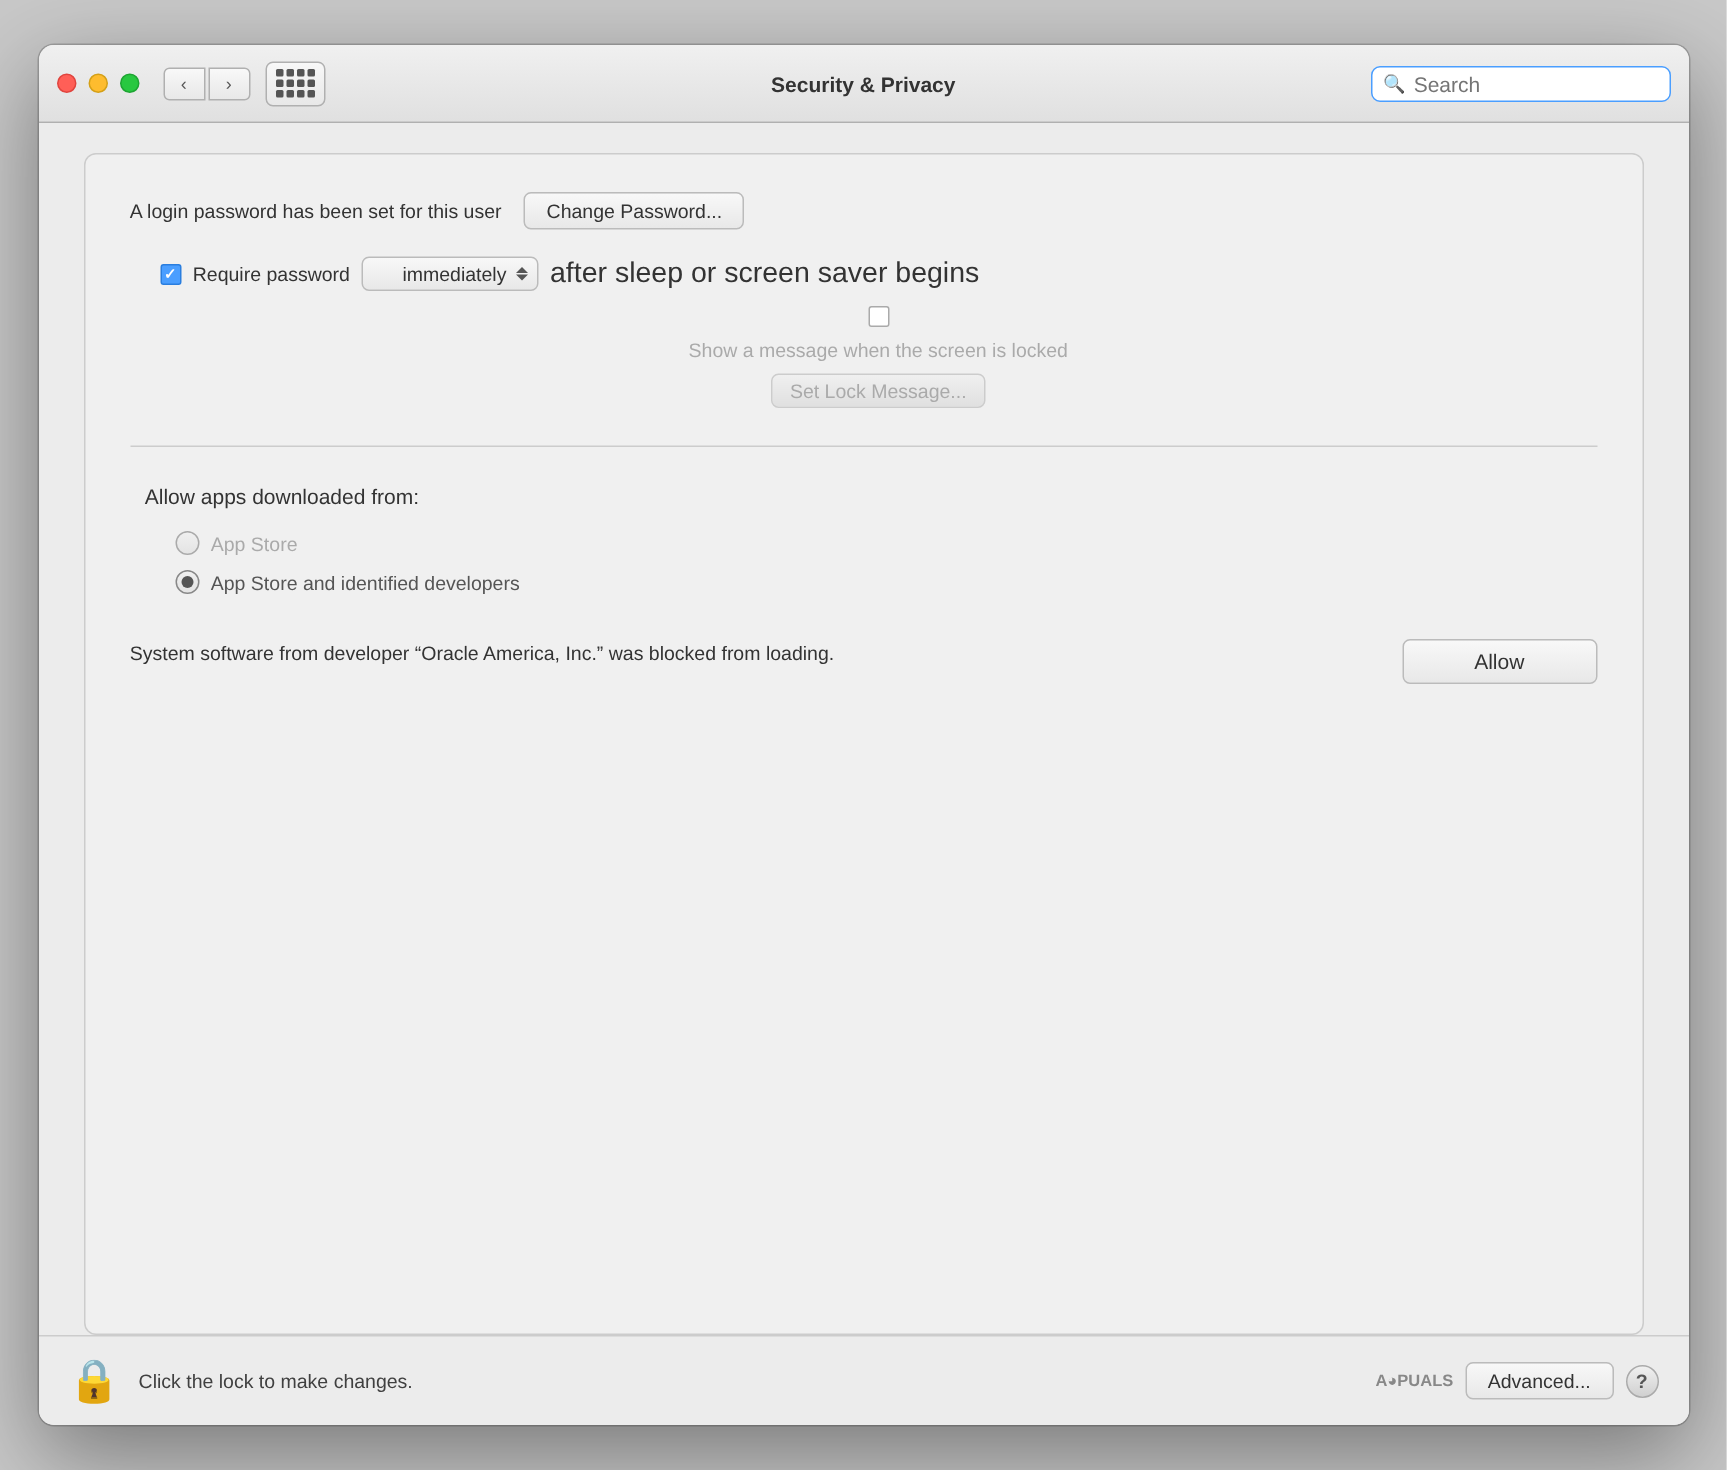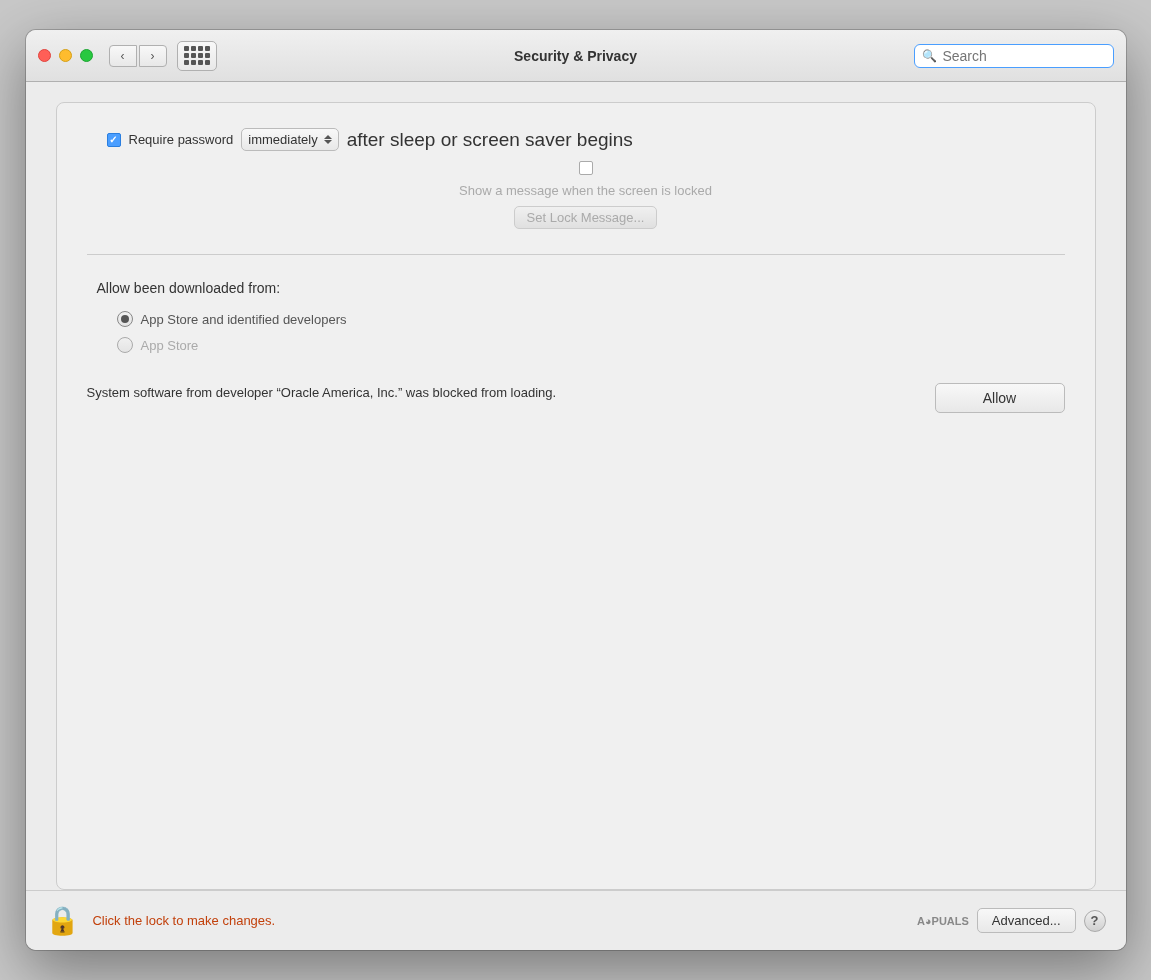--- a/index.html
+++ b/index.html
@@ -257,21 +257,21 @@
       font-size: 13px;
       color: #333;
     }
 
     .dropdown-select {
       display: flex;
       align-items: center;
       background: linear-gradient(to bottom, #f8f8f8, #e8e8e8);
       border: 1px solid #bbb;
       border-radius: 5px;
-      padding: 3px 6px 3px 6px;
+      padding: 3px 6px 3px 26px;
       font-size: 13px;
       cursor: pointer;
       color: #333;
       gap: 4px;
     }
 
     .dropdown-arrows {
       display: flex;
       flex-direction: column;
       align-items: center;
@@ -422,21 +422,21 @@
       gap: 12px;
     }
 
     .lock-icon {
       font-size: 28px;
       color: #888;
     }
 
     .lock-text {
       font-size: 13px;
-      color: #c2410c;
+      color: #404040;
     }
 
     .bottom-right {
       display: flex;
       align-items: center;
       gap: 8px;
     }
 
     .advanced-btn {
       padding: 4px 14px;
@@ -499,20 +499,24 @@
       <span class="search-icon-svg">🔍</span>
       <input class="search-input" type="text" placeholder="Search" style="">
     </div>
   </div>
 
   <div class="content-area">
 
 
     <div class="settings-panel">
 
+      <div class="password-row">
+        <span class="password-text">A login password has been set for this user</span>
+        <button class="change-password-btn">Change Password...</button>
+      </div>
 
       <div class="require-password-row">
         <div class="checkbox-checked">
           <span class="checkmark">✓</span>
         </div>
         <span class="require-text">Require password</span>
         <div class="dropdown-select">
           <span>immediately</span>
           <div class="dropdown-arrows">
             <div class="arrow-up"></div>
@@ -523,34 +527,34 @@
       </div>
 
       <div class="show-message-row">
         <div class="checkbox-unchecked"></div>
         <span class="show-message-text">Show a message when the screen is locked</span>
         <button class="set-lock-btn">Set Lock Message...</button>
       </div>
 
       <div class="divider"></div>
 
-      <div class="allow-apps-label">Allow been downloaded from:</div>
+      <div class="allow-apps-label">Allow apps downloaded from:</div>
+
+      <div class="radio-row">
+        <div class="radio-outer"></div>
+        <span class="radio-label">App Store</span>
+      </div>
 
       <div class="radio-row">
         <div class="radio-outer selected">
           <div class="radio-inner"></div>
         </div>
         <span class="radio-label selected">App Store and identified developers</span>
       </div>
 
-      <div class="radio-row">
-        <div class="radio-outer"></div>
-        <span class="radio-label">App Store</span>
-      </div>
-
       <div class="blocked-section">
         <span class="blocked-text">System software from developer “Oracle America, Inc.” was blocked from loading.</span>
         <button class="allow-btn">Allow</button>
       </div>
 
     </div>
   </div>
 
   <div class="bottom-bar">
     <div class="lock-section">

